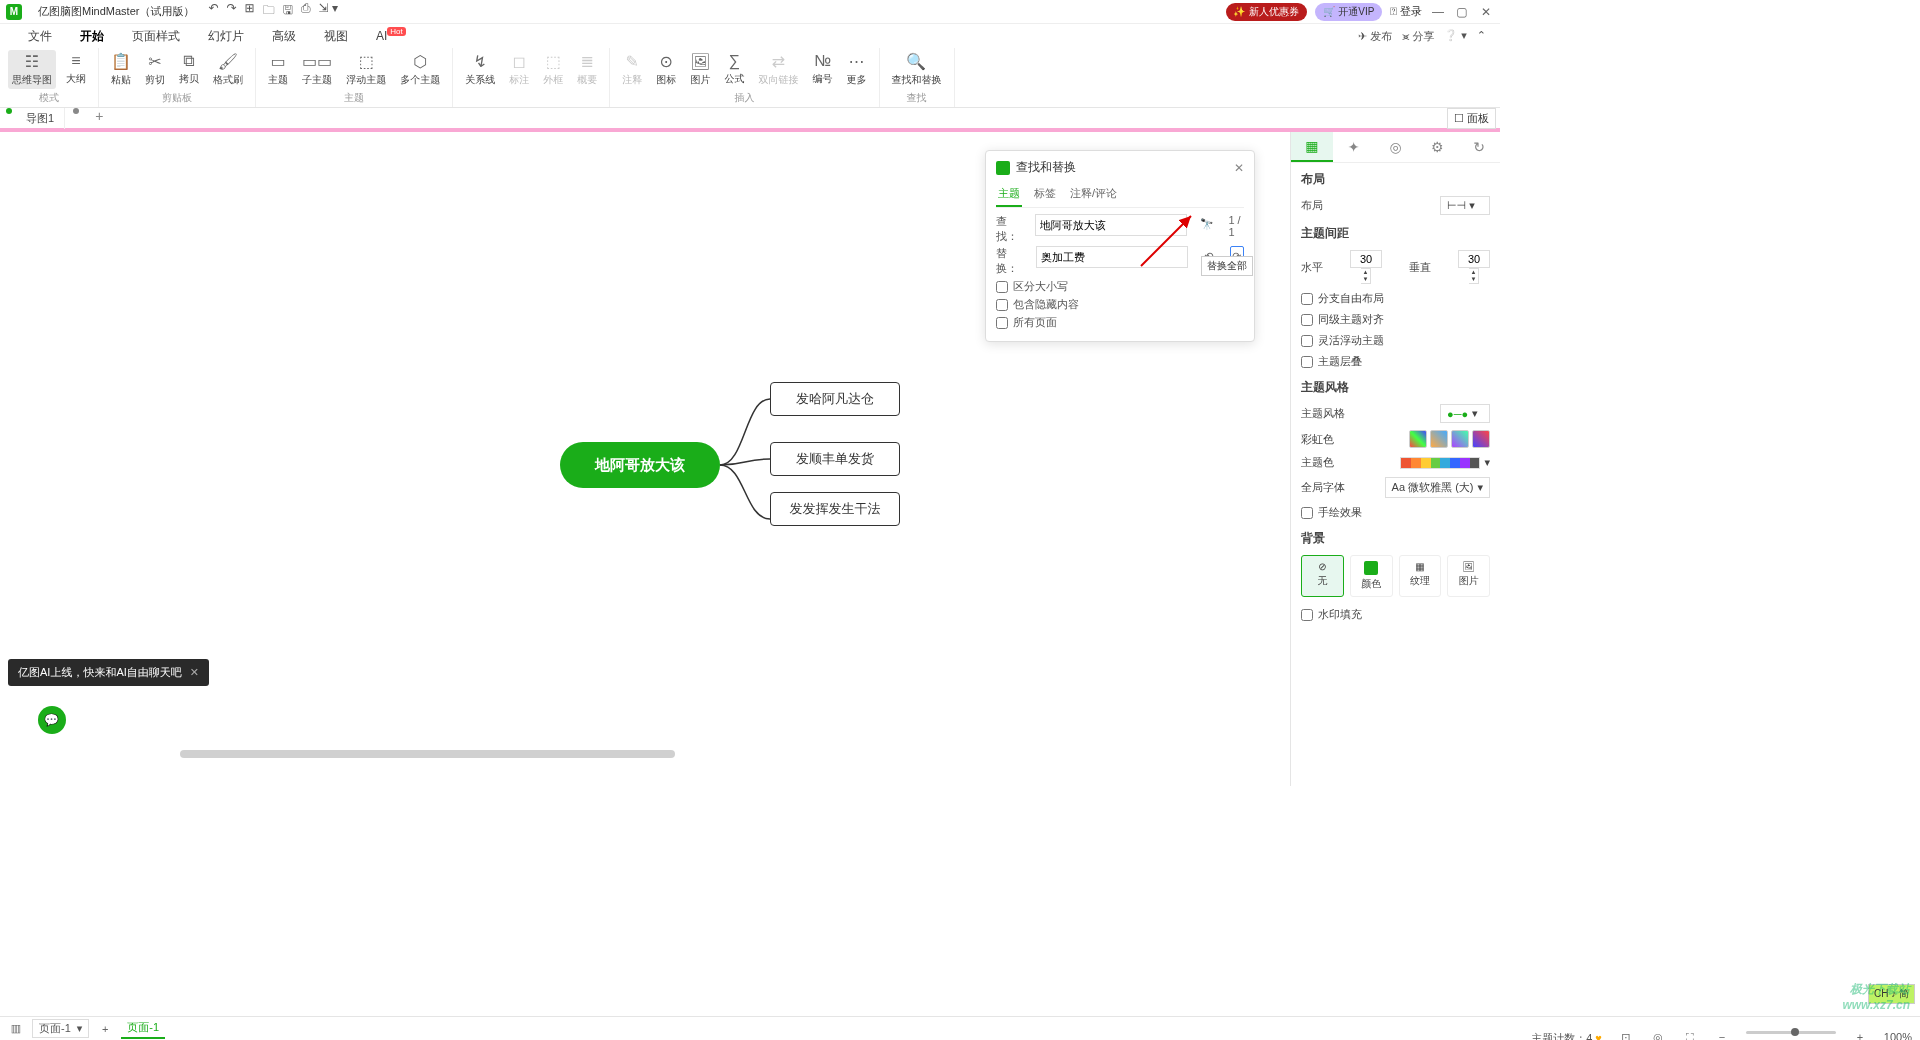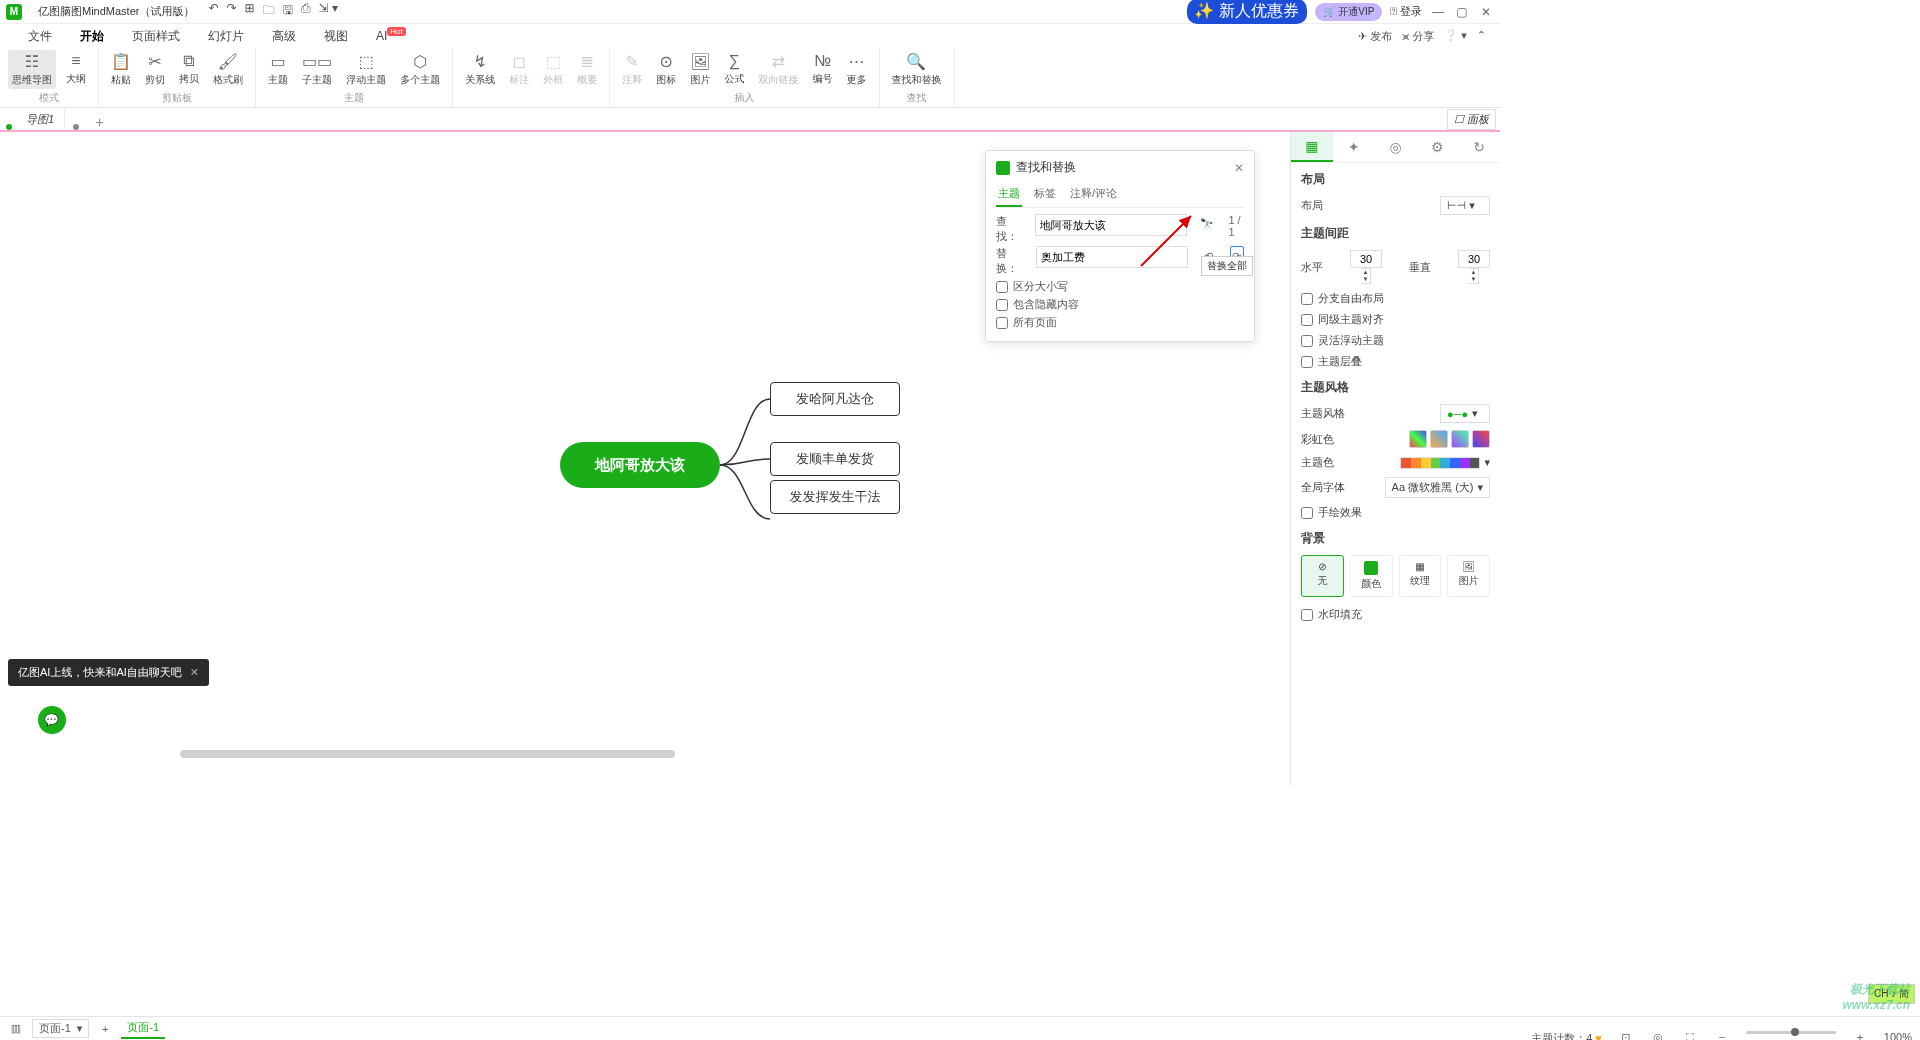--- a/index.html
+++ b/index.html
@@ -6,21 +6,21 @@
 body { background: #fff; overflow: hidden; width: 1500px; height: 812px; font-size: 12px; color: #333; }
 
 
 .title-bar { height: 24px; display: flex; align-items: center; padding: 0 6px; background: #fff; border-bottom: 1px solid #eee; }
 .title-bar .logo { width: 16px; height: 16px; background: #1aad19; border-radius: 3px; display: flex; align-items: center; justify-content: center; color: #fff; font-size: 10px; font-weight: bold; }
 .title-bar .title { margin-left: 16px; font-size: 11px; color: #333; }
 .title-bar .qat { display: flex; gap: 8px; margin-left: 14px; }
 .title-bar .qat span { color: #555; cursor: pointer; font-size: 12px; }
 .title-bar .spacer { flex: 1; }
 .title-bar .right { display: flex; gap: 8px; align-items: center; }
-.badge-purple { background: #1d4ed8; color: #fff; padding: 2px 8px; border-radius: 10px; font-size: 16px; }
+.badge-purple { background: #b91c1c; color: #fff; padding: 2px 8px; border-radius: 10px; font-size: 10px; }
 .badge-yellow { background: #c4b5fd; color: #333; padding: 2px 8px; border-radius: 10px; font-size: 10px; }
 .login { font-size: 11px; color: #333; }
 .win-btn { width: 16px; text-align: center; color: #666; cursor: pointer; }
 
 
 .menu-bar { height: 24px; display: flex; align-items: center; padding: 0 14px; background: #fff; }
 .menu-bar .menu-item { padding: 3px 14px; font-size: 12px; color: #444; cursor: pointer; }
 .menu-bar .menu-item.active { font-weight: bold; color: #000; }
 .hot { background: #ff4d4f; color: #fff; font-size: 8px; padding: 0 3px; border-radius: 3px; position: relative; top: -6px; }
 .menu-bar .spacer { flex: 1; }
@@ -32,38 +32,38 @@
 .ribbon-group { display: flex; flex-direction: column; align-items: center; padding: 2px 8px 0 8px; border-right: 1px solid #eee; }
 .ribbon-items { display: flex; gap: 6px; height: 42px; align-items: flex-start; }
 .ribbon-btn { display: flex; flex-direction: column; align-items: center; gap: 2px; padding: 2px 4px; cursor: pointer; font-size: 10px; color: #444; }
 .ribbon-btn .icon { font-size: 16px; color: #666; }
 .ribbon-btn.disabled { color: #bbb; }
 .ribbon-btn.disabled .icon { color: #ccc; }
 .ribbon-group-label { font-size: 10px; color: #999; padding-bottom: 2px; }
 .ribbon-group.selected .ribbon-btn:first-child { background: #e8e8e8; border-radius: 3px; }
 
 
-.tabs { height: 24px; display: flex; align-items: flex-end; background: #fff; border-bottom: 2px solid #f9a8d4; padding-left: 6px; font-style: italic; }
+.tabs { height: 24px; display: flex; align-items: flex-start; background: #fff; border-bottom: 4px solid #f9a8d4; padding-left: 6px; }
 .tabs .dot { width: 6px; height: 6px; background: #1aad19; border-radius: 50%; margin-right: 4px; }
 .tabs .tab { padding: 3px 10px; font-size: 11px; color: #444; cursor: pointer; border-right: 1px solid #eee; }
 .tabs .mod { width: 6px; height: 6px; background: #888; border-radius: 50%; margin: 0 8px; }
 .tabs .add { padding: 0 8px; font-size: 14px; color: #888; cursor: pointer; }
 .tabs .spacer { flex: 1; }
 .tabs .panel-btn { font-size: 11px; padding: 2px 6px; border: 1px solid #ddd; margin-right: 4px; cursor: pointer; }
 
 
 .main { display: flex; height: 654px; }
 .canvas { flex: 1; position: relative; background: #fff; overflow: hidden; }
 
 
 .central { position: absolute; left: 560px; top: 310px; width: 160px; height: 46px; background: #1aad19; border-radius: 23px; color: #fff; display: flex; align-items: center; justify-content: center; font-size: 15px; font-weight: bold; }
 .child { position: absolute; left: 770px; width: 130px; height: 34px; border: 1px solid #333; border-radius: 4px; background: #fff; display: flex; align-items: center; justify-content: center; font-size: 13px; }
 .child.c1 { top: 250px; }
 .child.c2 { top: 310px; }
-.child.c3 { top: 348px; }
+.child.c3 { top: 360px; }
 svg.links { position: absolute; left: 0; top: 0; width: 100%; height: 100%; pointer-events: none; }
 
 
 .find-dialog { position: absolute; left: 985px; top: 18px; width: 270px; background: #fff; border: 1px solid #ddd; border-radius: 4px; box-shadow: 0 2px 12px rgba(0,0,0,0.12); padding: 8px 10px; }
 .find-dialog .hdr { display: flex; align-items: center; margin-bottom: 6px; }
 .find-dialog .hdr .ico { width: 14px; height: 14px; background: #1aad19; border-radius: 2px; margin-right: 6px; }
 .find-dialog .hdr .ttl { font-size: 12px; flex: 1; }
 .find-dialog .hdr .cls { color: #888; cursor: pointer; }
 .find-dialog .ftabs { display: flex; gap: 10px; border-bottom: 1px solid #eee; margin-bottom: 6px; }
 .find-dialog .ftabs span { padding: 4px 2px; font-size: 11px; color: #666; cursor: pointer; }

